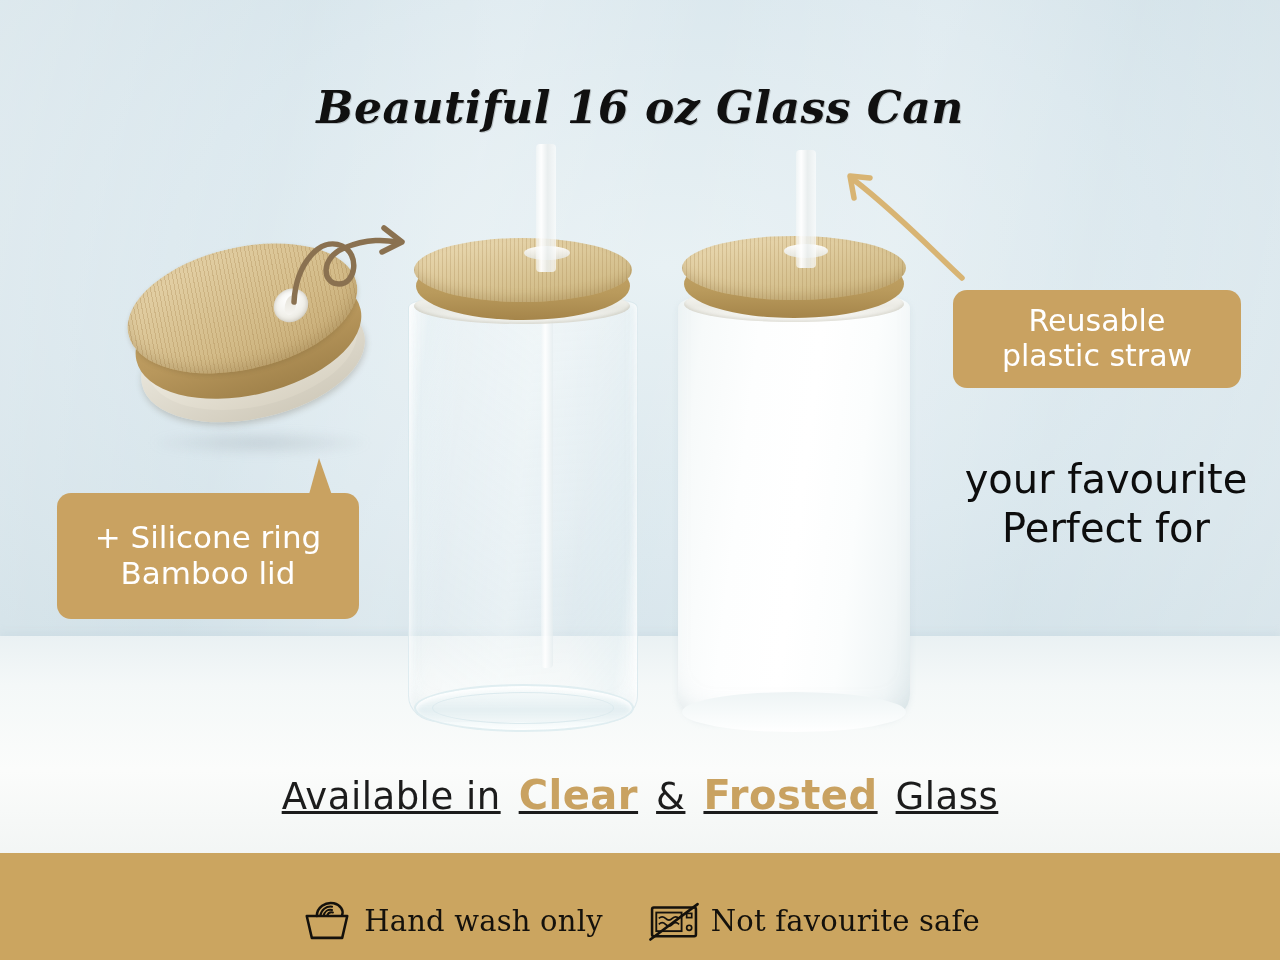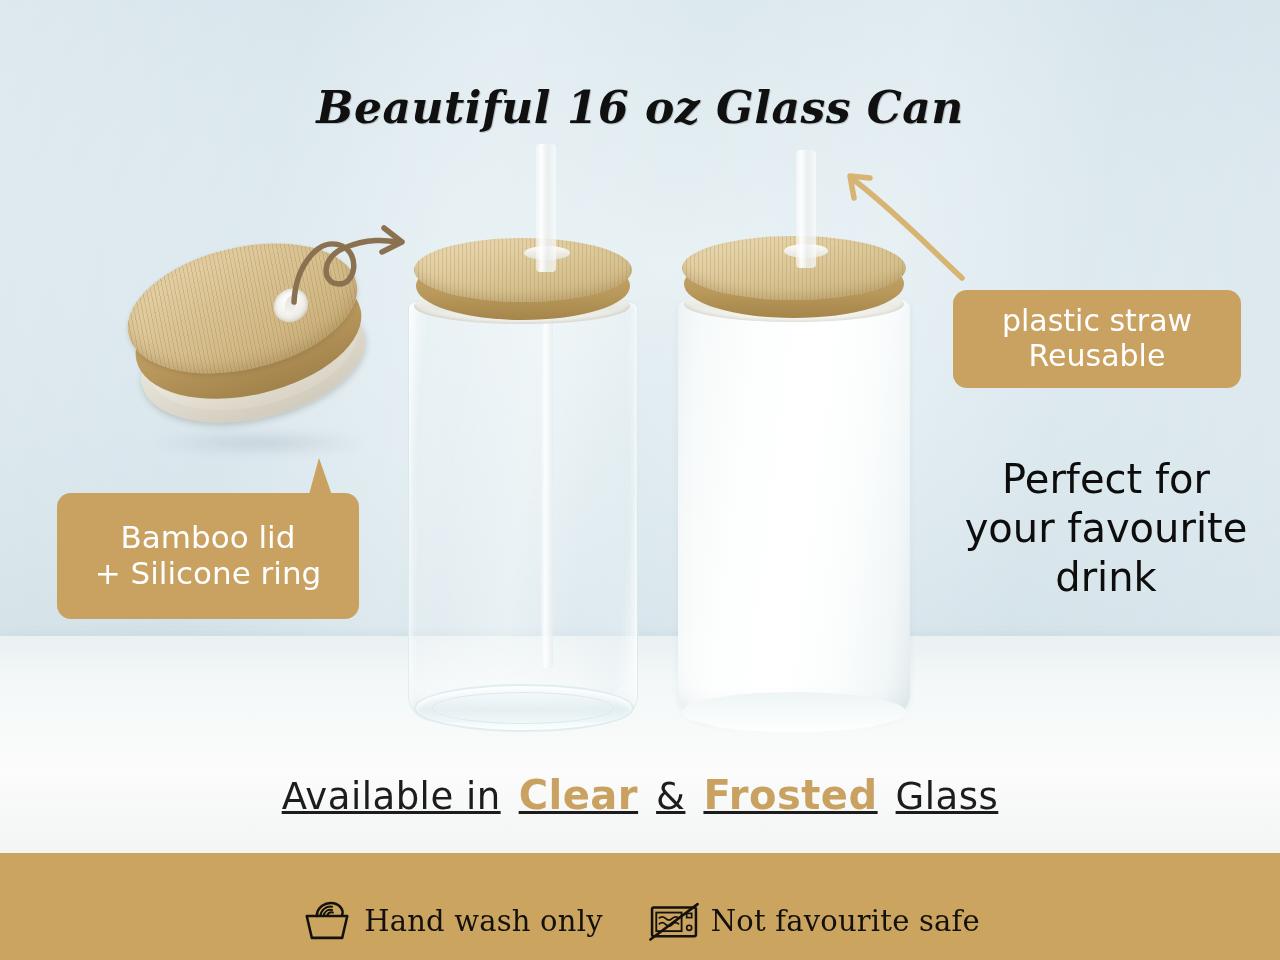--- a/index.html
+++ b/index.html
@@ -389,34 +389,33 @@
   <div class="lid-on lid-on-top lidf-top"></div>
   <div class="straw-frost-flange"></div>
   <div class="straw straw-frost-top"></div>
 
   <svg class="arrow-svg" style="left:826px; top:158px;" width="150" height="140" viewBox="0 0 150 140">
     <path d="M136 120 C 110 96, 72 56, 28 22" fill="none" stroke="#d8b473" stroke-width="5.5" stroke-linecap="round"></path>
     <path d="M44 20 L24 18 L28 40" fill="none" stroke="#d8b473" stroke-width="5.5" stroke-linecap="round" stroke-linejoin="round"></path>
   </svg>
 
   <div class="callout callout-straw" style="background:#c9a261;">
+    <span class="ln">Reusable</span>
     <span class="ln">plastic straw</span>
-    <span class="ln">Reusable</span>
   </div>
 
   <div class="tail-bamboo"></div>
   <div class="callout callout-bamboo" style="background:#c9a261;">
+    <span class="ln">+ Silicone ring</span>
     <span class="ln">Bamboo lid</span>
-    <span class="ln">+ Silicone ring</span>
   </div>
 
   <div class="perfect">
+    <span class="ln">your favourite</span>
     <span class="ln">Perfect for</span>
-    <span class="ln">your favourite</span>
-    <span class="ln">drink</span>
   </div>
 
   <div class="available">
     <span>Available in</span><span class="sp"></span><span class="hl">Clear</span><span class="sp"></span><span>&amp;</span><span class="sp"></span><span class="hl">Frosted</span><span class="sp"></span><span>Glass</span>
   </div>
 
   <div class="carebar">
 
     <div class="care-item">
       <svg class="care-icon" viewBox="0 0 64 64">

